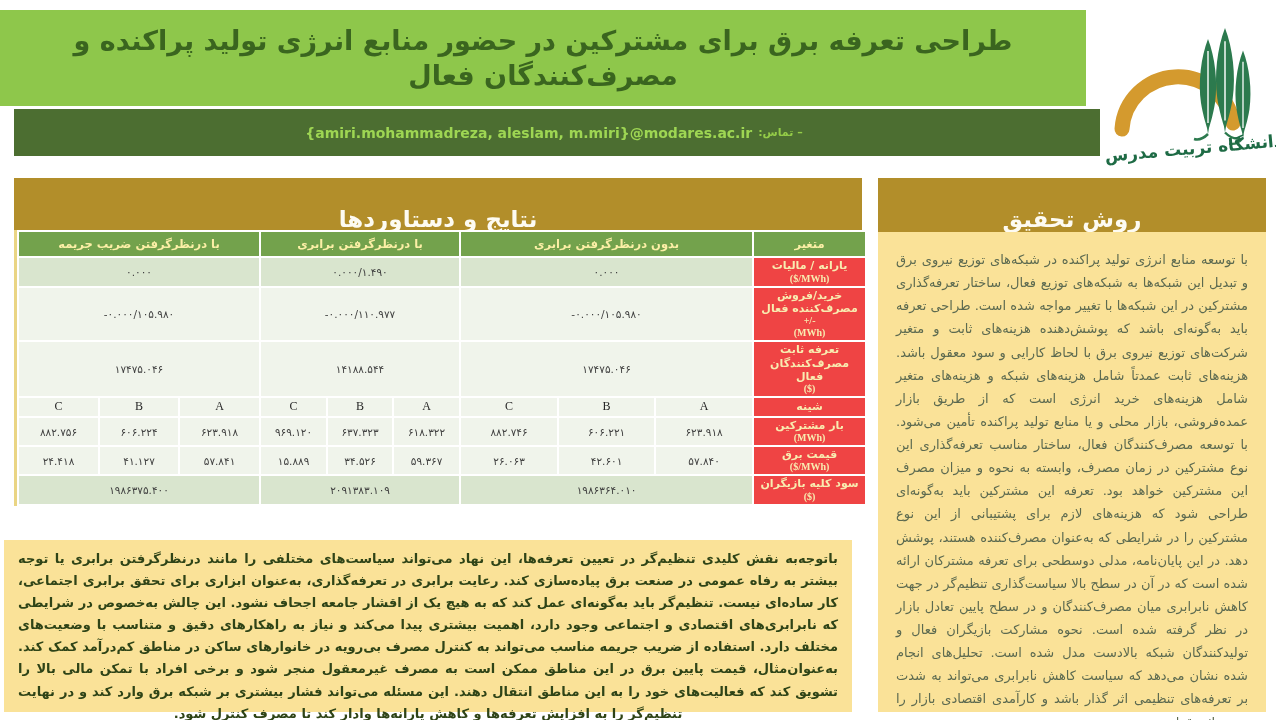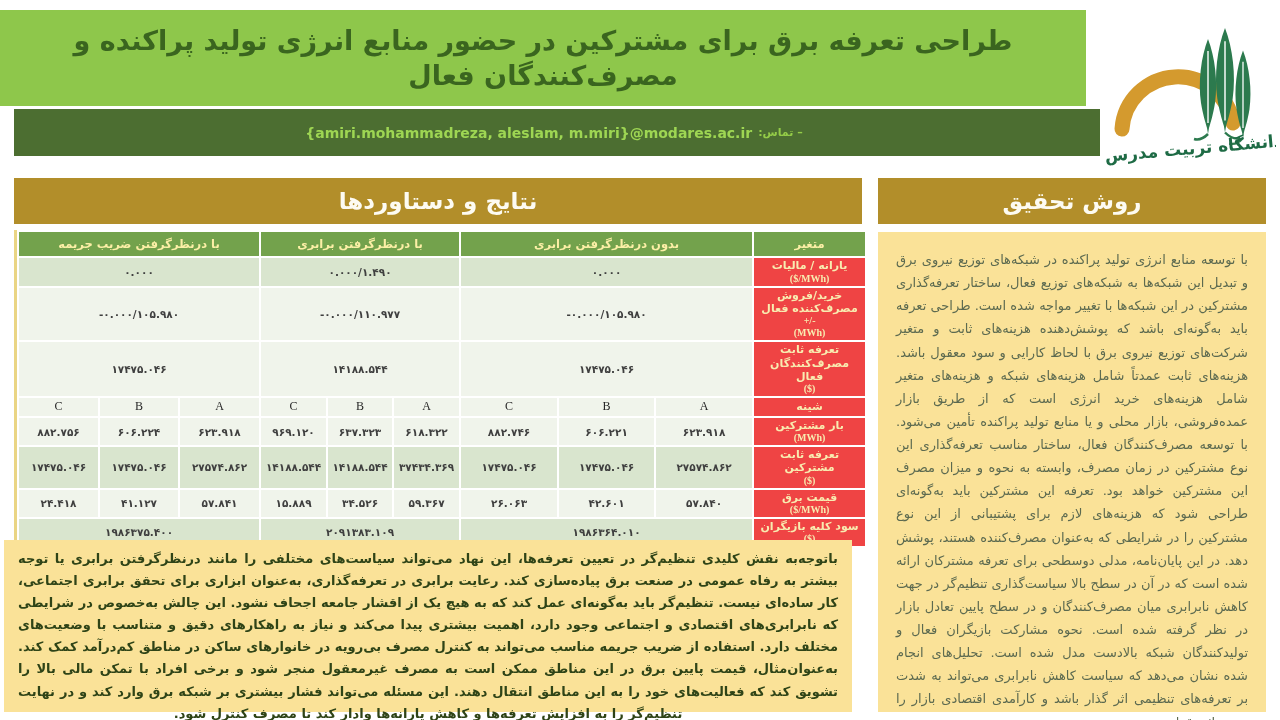--- a/index.html
+++ b/index.html
@@ -10,42 +10,42 @@
              display:flex;align-items:center;justify-content:center;}
   .title-box h1{margin:0;padding:0 30px;font-size:27px;font-weight:bold;color:#3A651F;
                 text-align:center;direction:rtl;line-height:1.3;}
   .authors-bar{position:absolute;left:14px;top:109px;width:1086px;height:47px;background:#4C6E31;
                display:flex;align-items:center;justify-content:center;direction:rtl;}
   .authors-bar .names{color:#94CC48;font-size:15px;font-weight:bold;}
   .authors-bar .contact{color:#94CC48;font-size:11px;font-weight:bold;margin:0 6px;}
   .authors-bar .email{color:#9ED653;font-size:14px;font-weight:bold;direction:ltr;unicode-bidi:embed;}
   .logo-wrap{position:absolute;left:1104px;top:8px;width:172px;height:158px;background:#ffffff;}
   
-  .sec-head{position:absolute;height:46px;background:#B28E2A;display:flex;align-items:center;
+  .sec-head{position:absolute;height:54px;background:#B28E2A;display:flex;align-items:flex-end;
             justify-content:center;}
   .sec-head h2{margin:0;color:#FDFBF2;font-size:23px;font-weight:bold;direction:rtl;}
   .sec-head.results{left:14px;top:178px;width:848px;}
   .sec-head.method{left:878px;top:178px;width:388px;}
   
   .method-box{position:absolute;left:878px;top:232px;width:388px;height:480px;background:#FAE298;
               box-sizing:border-box;padding:16px 18px;direction:rtl;}
   .method-box p{margin:0;font-size:13px;line-height:1.78;color:#5C6A50;text-align:justify;}
   
   .table-wrap{position:absolute;left:14px;top:230px;width:848px;border-left:3px solid #EAD584;
               box-sizing:border-box;}
   table.res{width:100%;border-collapse:collapse;direction:rtl;table-layout:fixed;}
   table.res th,table.res td{border:2px solid #ffffff;text-align:center;vertical-align:middle;
               padding:1px 2px;overflow:hidden;}
   tr.head th{background:#73A24C;color:#FCEFA6;font-size:11.5px;font-weight:bold;height:22px;}
   th.lbl{background:#ef4444;color:#F8ECB0;font-size:11px;font-weight:bold;line-height:1.2;}
   th.lbl .unit,th.lbl .sign{font-family:"Liberation Serif",serif;font-size:10px;font-weight:bold;
               direction:ltr;unicode-bidi:embed;text-align:center;}
   tr.dark td{background:#D9E5CE;}
   tr.light td{background:#F0F4EB;}
-  td.num{font-size:10.5px;color:#3F3F3F;direction:ltr;unicode-bidi:embed;font-weight:bold;}
+  td.num{font-size:10.5px;color:#3F3F3F;direction:ltr;unicode-bidi:embed;}
   td.bus{font-family:"Liberation Serif",serif;font-size:12px;color:#262626;}
   tr.r1{height:30px;} tr.r2{height:50px;} tr.r3{height:30px;} tr.r4{height:42px;}
   tr.r5{height:20px;} tr.r6{height:28px;} tr.r7{height:26px;} tr.r8{height:28px;} tr.r9{height:28px;}
   
   .results-text{position:absolute;left:4px;top:540px;width:848px;height:172px;background:#FAE298;
                 box-sizing:border-box;padding:8px 14px;direction:rtl;}
   .results-text p{margin:0;font-size:13px;font-weight:bold;line-height:1.7;color:#2F4417;
                 text-align:justify;text-align-last:center;}
 </style>
 </head>
@@ -161,35 +161,20 @@
         <td class="num">۶۲۳.۹۱۸</td>
         <td class="num">۶۰۶.۲۲۱</td>
         <td class="num">۸۸۲.۷۴۶</td>
         <td class="num">۶۱۸.۳۲۲</td>
         <td class="num">۶۳۷.۳۲۳</td>
         <td class="num">۹۶۹.۱۲۰</td>
         <td class="num">۶۲۳.۹۱۸</td>
         <td class="num">۶۰۶.۲۲۴</td>
         <td class="num">۸۸۲.۷۵۶</td>
       </tr>
-      <tr class="dark r7">
-        <th class="lbl">
-          <div>تعرفه ثابت مشترکین</div>
-          <div class="unit">($)</div>
-        </th>
-        <td class="num">۲۷۵۷۴.۸۶۲</td>
-        <td class="num">۱۷۴۷۵.۰۴۶</td>
-        <td class="num">۱۷۴۷۵.۰۴۶</td>
-        <td class="num">۳۷۴۳۴.۳۶۹</td>
-        <td class="num">۱۴۱۸۸.۵۴۴</td>
-        <td class="num">۱۴۱۸۸.۵۴۴</td>
-        <td class="num">۲۷۵۷۴.۸۶۲</td>
-        <td class="num">۱۷۴۷۵.۰۴۶</td>
-        <td class="num">۱۷۴۷۵.۰۴۶</td>
-      </tr>
       <tr class="light r8">
         <th class="lbl">
           <div>قیمت برق</div>
           <div class="unit">($/MWh)</div>
         </th>
         <td class="num">۵۷.۸۴۰</td>
         <td class="num">۴۲.۶۰۱</td>
         <td class="num">۲۶.۰۶۳</td>
         <td class="num">۵۹.۳۶۷</td>
         <td class="num">۳۴.۵۲۶</td>

